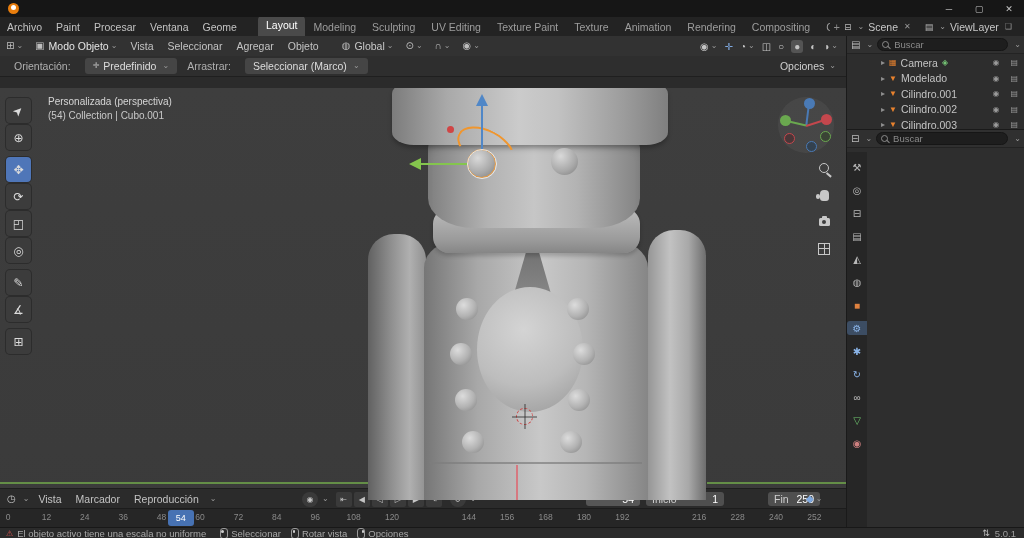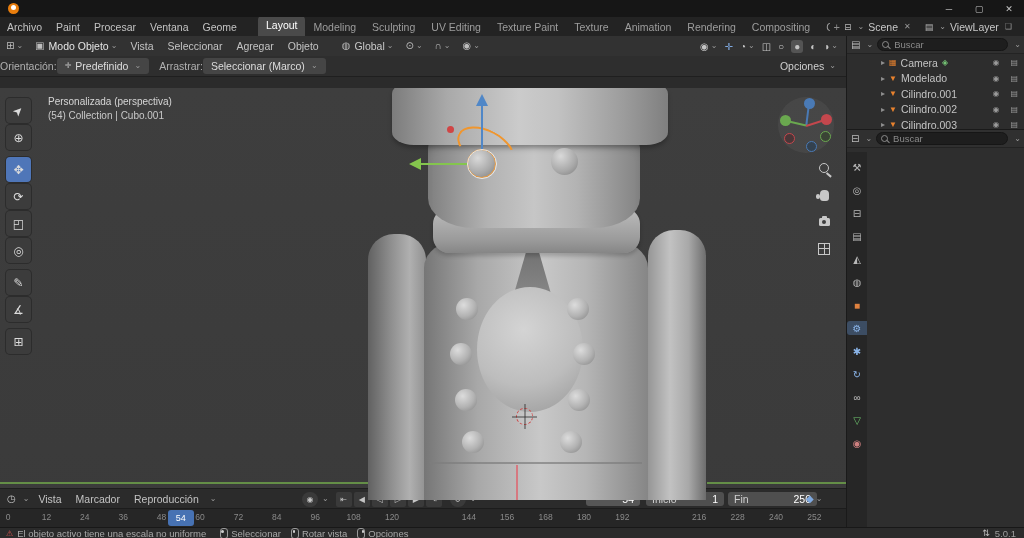--- a/index.html
+++ b/index.html
@@ -32,21 +32,21 @@
 
   
   .vp-header{left:0;top:36px;width:846px;height:20px;background:#323232;display:flex;align-items:center;border-bottom:1px solid #232323;}
   .vph-item{padding:0 6px;display:flex;align-items:center;white-space:nowrap;}
   .vph-right{margin-left:auto;display:flex;align-items:center;gap:7px;padding-right:8px;}
   .hbtn{display:flex;align-items:center;color:#c4c4c4;font-size:10px;}
   .hbtn.activebg{background:#545454;border-radius:3px;padding:1px 3px;}
   .blueicon{color:#7fa9e0;}
 
   .tool-settings{left:0;top:56px;width:846px;height:20px;background:#2e2e2e;display:flex;align-items:center;border-bottom:1px solid #1f1f1f;}
-  .ts-label{color:#b0b0b0;margin:0 0;}
+  .ts-label{color:#b0b0b0;margin:0 14px;}
   .pill{background:#454545;border-radius:3px;padding:2px 8px;display:flex;align-items:center;gap:4px;color:#ddd;}
   .ts-right{margin-left:auto;padding-right:10px;display:flex;align-items:center;gap:3px;color:#cfcfcf;}
 
   
   .viewport{left:0;top:88px;width:846px;height:480px;background:linear-gradient(#3e3e3e,#3a3a3a);overflow:hidden;}
   .axis-green{position:absolute;height:2px;background:rgba(108,158,74,.85);top:394px;}
   .axis-red{position:absolute;width:2px;background:rgba(219,108,118,.85);left:516px;top:377px;height:35px;z-index:7;}
 
   
   .mp{position:absolute;}
@@ -504,21 +504,21 @@
           <span class="tbtn">⇥</span>
         </span>
       <span class="tbtn round" style="margin-left:6px">↻</span>
       <span class="caret">⌄</span>
     </span>
     <span class="framefield">54</span>
     <span class="rangefield" style="left:646px;width:78px">
       <span>Inicio</span>
       <span class="val">1</span>
     </span>
-    <span class="rangefield" style="left:728px;width:89px">
+    <span class="rangefield" style="left:768px;width:52px">
       <span>Fin</span>
       <span class="val">250</span>
     </span>
     <span class="keybtn">
       <span class="icon" style="color:#7fa9e0">◆</span>
       <span class="caret">⌄</span>
     </span>
   </div>
 
   <div class="abs ruler">

